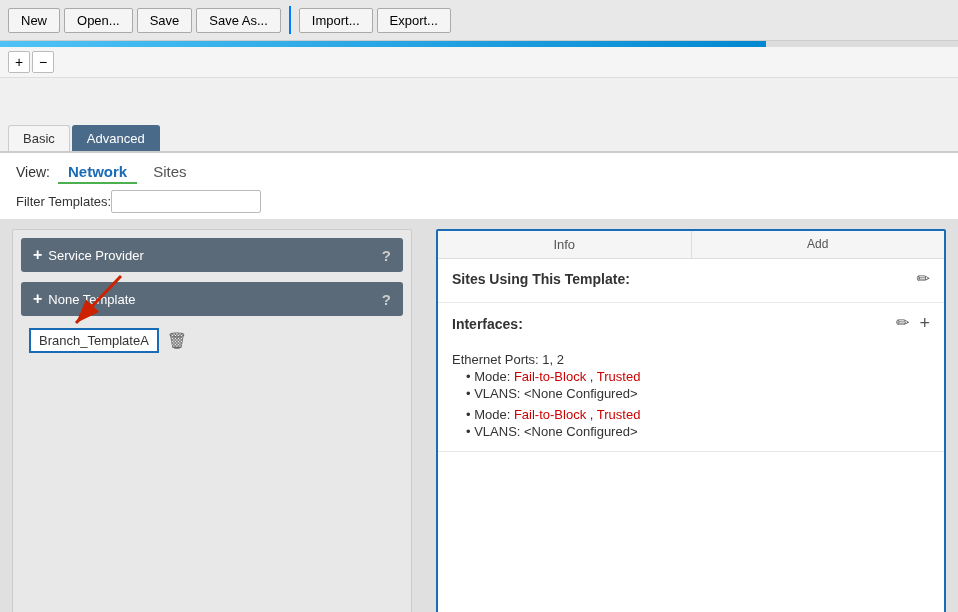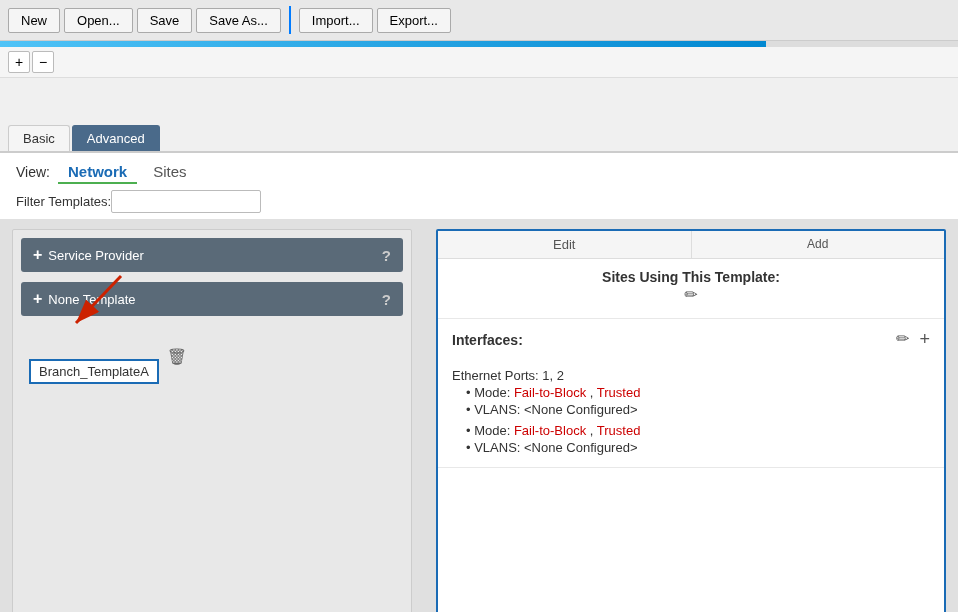--- a/index.html
+++ b/index.html
@@ -200,34 +200,34 @@
 
       <svg width="80" height="60" style="position:absolute; left:40px; top:-55px; pointer-events:none;">
         <defs>
           <marker id="arrowhead" markerWidth="8" markerHeight="6" refX="8" refY="3" orient="auto">
             <polygon points="0 0, 8 3, 0 6" fill="#cc2200"></polygon>
           </marker>
         </defs>
         <line x1="60" y1="5" x2="15" y2="52" stroke="#cc2200" stroke-width="3" marker-end="url(#arrowhead)"></line>
       </svg>
 
-      <span id="branch-template-label" style="border:2px solid #1a6bb5; padding:3px 8px; font-size:13px; background:#fff; color:#333; cursor:pointer;margin-top:31px;">Branch_TemplateA</span>
+      <span id="branch-template-label" style="border:2px solid #1a6bb5; padding:3px 8px; font-size:13px; background:#fff; color:#333; cursor:pointer;">Branch_TemplateA</span>
       <span class="delete-icon" style="color:#666; font-size:16px; cursor:pointer;">🗑</span>
     </div>
   </div>
 
   <div id="right-panel" style="flex:1; border:2px solid #1a6bb5; background:#fff; border-radius:2px; display:flex; flex-direction:column;">
 
     <div id="right-panel-tabs" style="display:flex; background:#f5f5f5; border-bottom:1px solid #ddd;">
-      <div class="rp-tab" style="flex:1; text-align:center; padding:6px 4px; font-size:13px; color:#555; cursor:pointer; border-right:1px solid #ddd;">Edit</div>
+      <div class="rp-tab" style="flex:1; text-align:center; padding:6px 4px; font-size:13px; color:#555; cursor:pointer; border-right:1px solid #ddd;">Info</div>
       <div class="rp-tab" style="flex:1; text-align:center; padding:6px 4px; font-size:12px; color:#555; cursor:pointer;">Add</div>
     </div>
 
     <div class="section-block" style="padding:10px 14px; border-bottom:1px solid #e8e8e8;">
-      <div class="section-header" style="display:flex; align-items:center; justify-content:space-between;flex-direction:column;">
+      <div class="section-header" style="display:flex; align-items:center; justify-content:space-between;">
         <span class="section-title" style="font-size:14px; font-weight:bold; color:#333;">Sites Using This Template:</span>
         <span class="edit-icon" style="color:#555; font-size:16px; cursor:pointer;">✏</span>
       </div>
     </div>
 
     <div class="section-block" style="padding:10px 14px;">
       <div class="section-header" style="display:flex; align-items:center; justify-content:space-between; margin-bottom:18px;">
         <span class="section-title" style="font-size:14px; font-weight:bold; color:#333;">Interfaces:</span>
         <div style="display:flex; gap:10px;">
           <span class="edit-icon" style="color:#555; font-size:16px; cursor:pointer;">✏</span>

